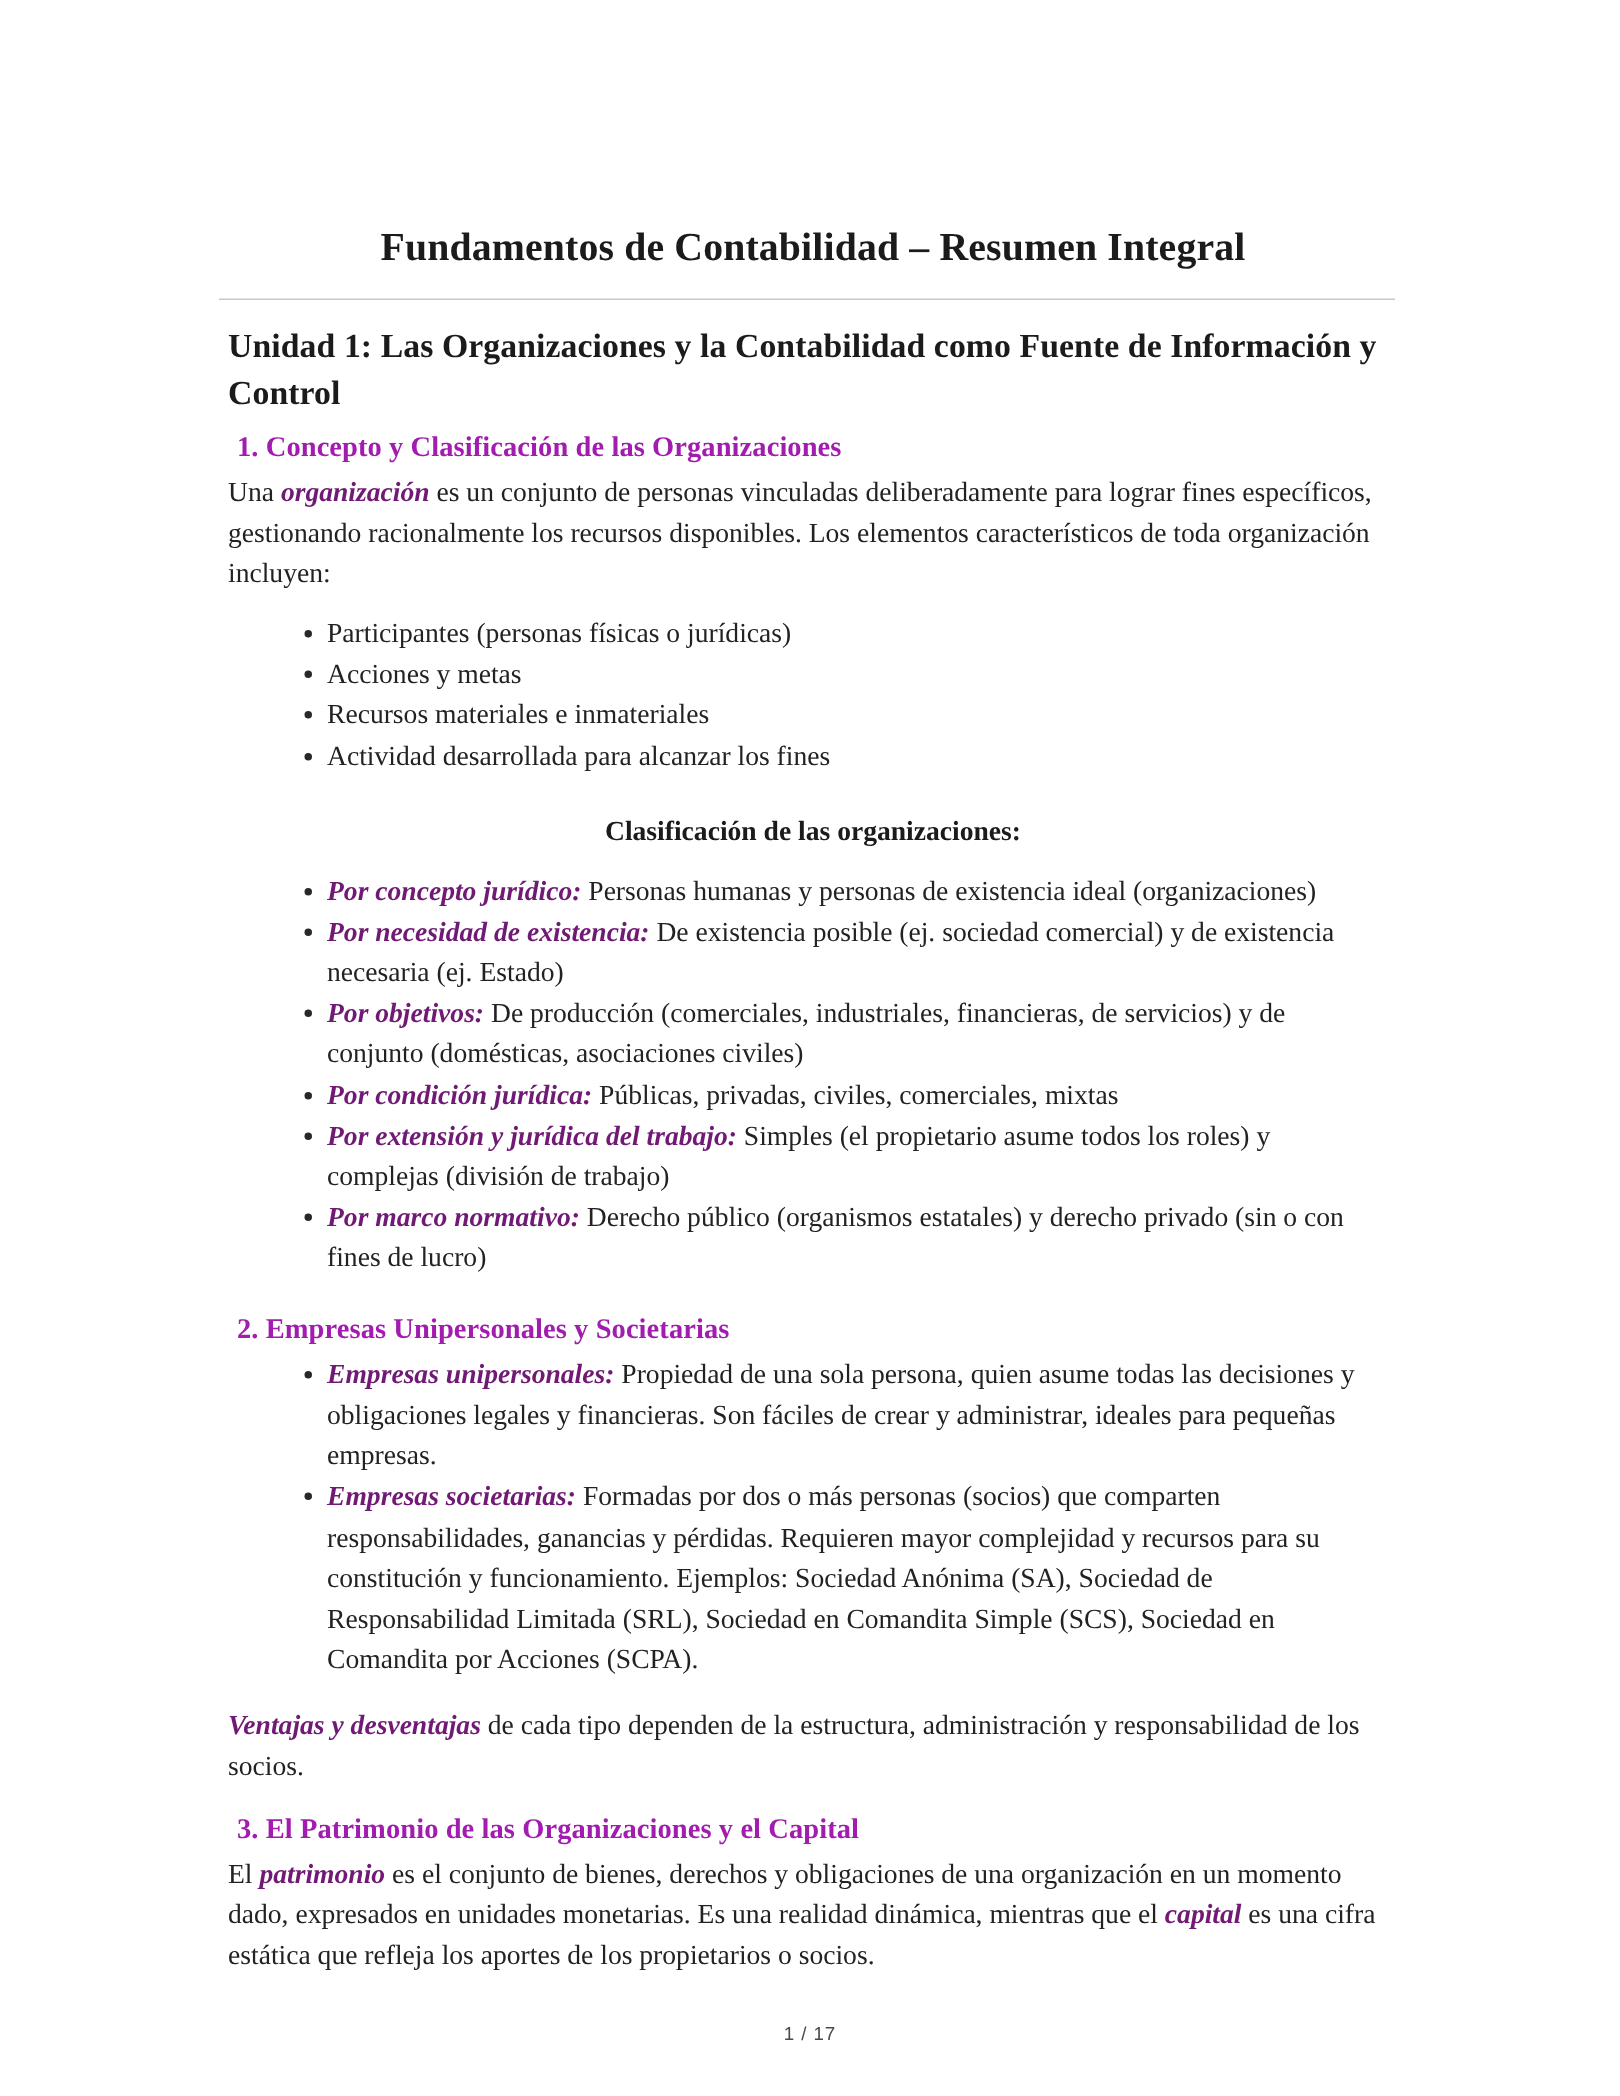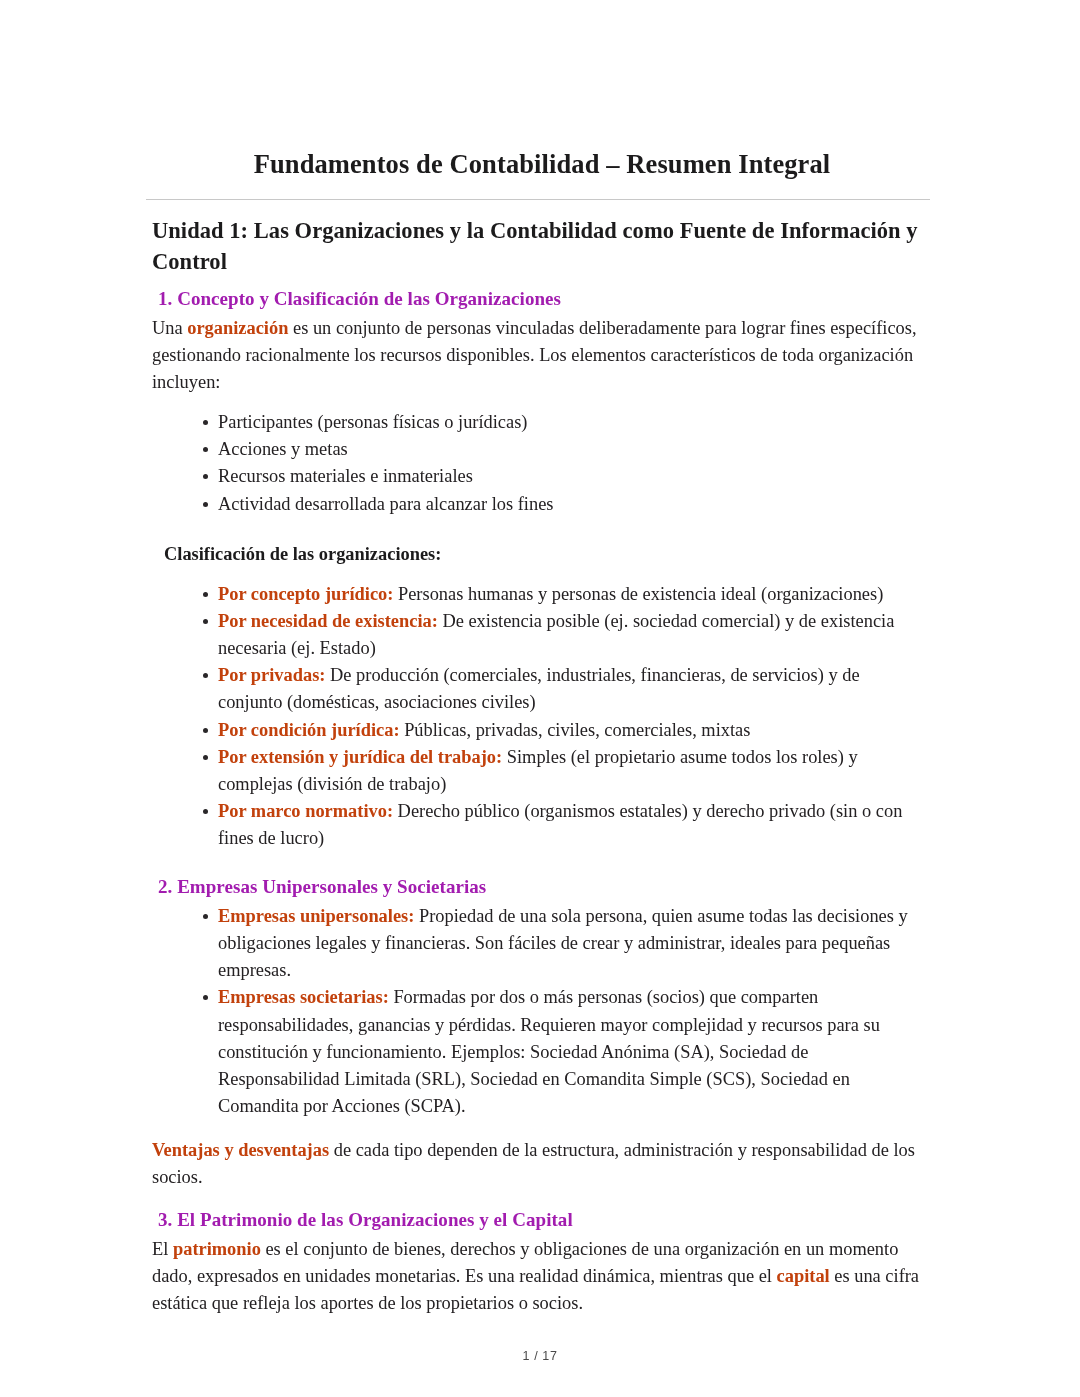--- a/index.html
+++ b/index.html
@@ -87,30 +87,32 @@
     color: #242123;
     text-align: left;
   }
   p.body.gap-above {
     margin-top: 17px;
   }
   p.lead-label {
     font-size: 18.4px;
     line-height: 1.475;
     font-weight: 700;
-    margin: 12px;
+    margin: 1px;
     padding: 0;
     color: #1c1b1c;
+    text-align: center;
   }
   p.lead-label.gap-above {
     margin-top: 23px;
   }
   b, strong {
     font-weight: 700;
-    color: #c2410c;
+    color: #701a75;
+    font-style: italic;
   }
 
   
   ul.bullets {
     list-style: none;
     margin: 11px;
     padding: 0;
   }
   ul.bullets.gap-above {
     margin-top: 13px;
@@ -170,21 +172,21 @@
       <li>Acciones y metas</li>
       <li>Recursos materiales e inmateriales</li>
       <li>Actividad desarrollada para alcanzar los fines</li>
     </ul>
 
     <p class="lead-label gap-above">Clasificación de las organizaciones:</p>
 
     <ul class="bullets gap-above">
       <li><b>Por concepto jurídico:</b><span> Personas humanas y personas de existencia ideal (organizaciones)</span></li>
       <li><b>Por necesidad de existencia:</b><span> De existencia posible (ej. sociedad comercial) y de existencia necesaria (ej. Estado)</span></li>
-      <li><b>Por privadas:</b><span> De producción (comerciales, industriales, financieras, de servicios) y de conjunto (domésticas, asociaciones civiles)</span></li>
+      <li><b>Por objetivos:</b><span> De producción (comerciales, industriales, financieras, de servicios) y de conjunto (domésticas, asociaciones civiles)</span></li>
       <li><b>Por condición jurídica:</b><span> Públicas, privadas, civiles, comerciales, mixtas</span></li>
       <li><b>Por extensión y jurídica del trabajo:</b><span> Simples (el propietario asume todos los roles) y complejas (división de trabajo)</span></li>
       <li><b>Por marco normativo:</b><span> Derecho público (organismos estatales) y derecho privado (sin o con fines de lucro)</span></li>
     </ul>
 
     <h3 class="sec-heading spaced-top-lg">2. Empresas Unipersonales y Societarias</h3>
 
     <ul class="bullets tight">
       <li><b>Empresas unipersonales:</b><span> Propiedad de una sola persona, quien asume todas las decisiones y obligaciones legales y financieras. Son fáciles de crear y administrar, ideales para pequeñas empresas.</span></li>
       <li><b>Empresas societarias:</b><span> Formadas por dos o más personas (socios) que comparten responsabilidades, ganancias y pérdidas. Requieren mayor complejidad y recursos para su constitución y funcionamiento. Ejemplos: Sociedad Anónima (SA), Sociedad de Responsabilidad Limitada (SRL), Sociedad en Comandita Simple (SCS), Sociedad en Comandita por Acciones (SCPA).</span></li>

